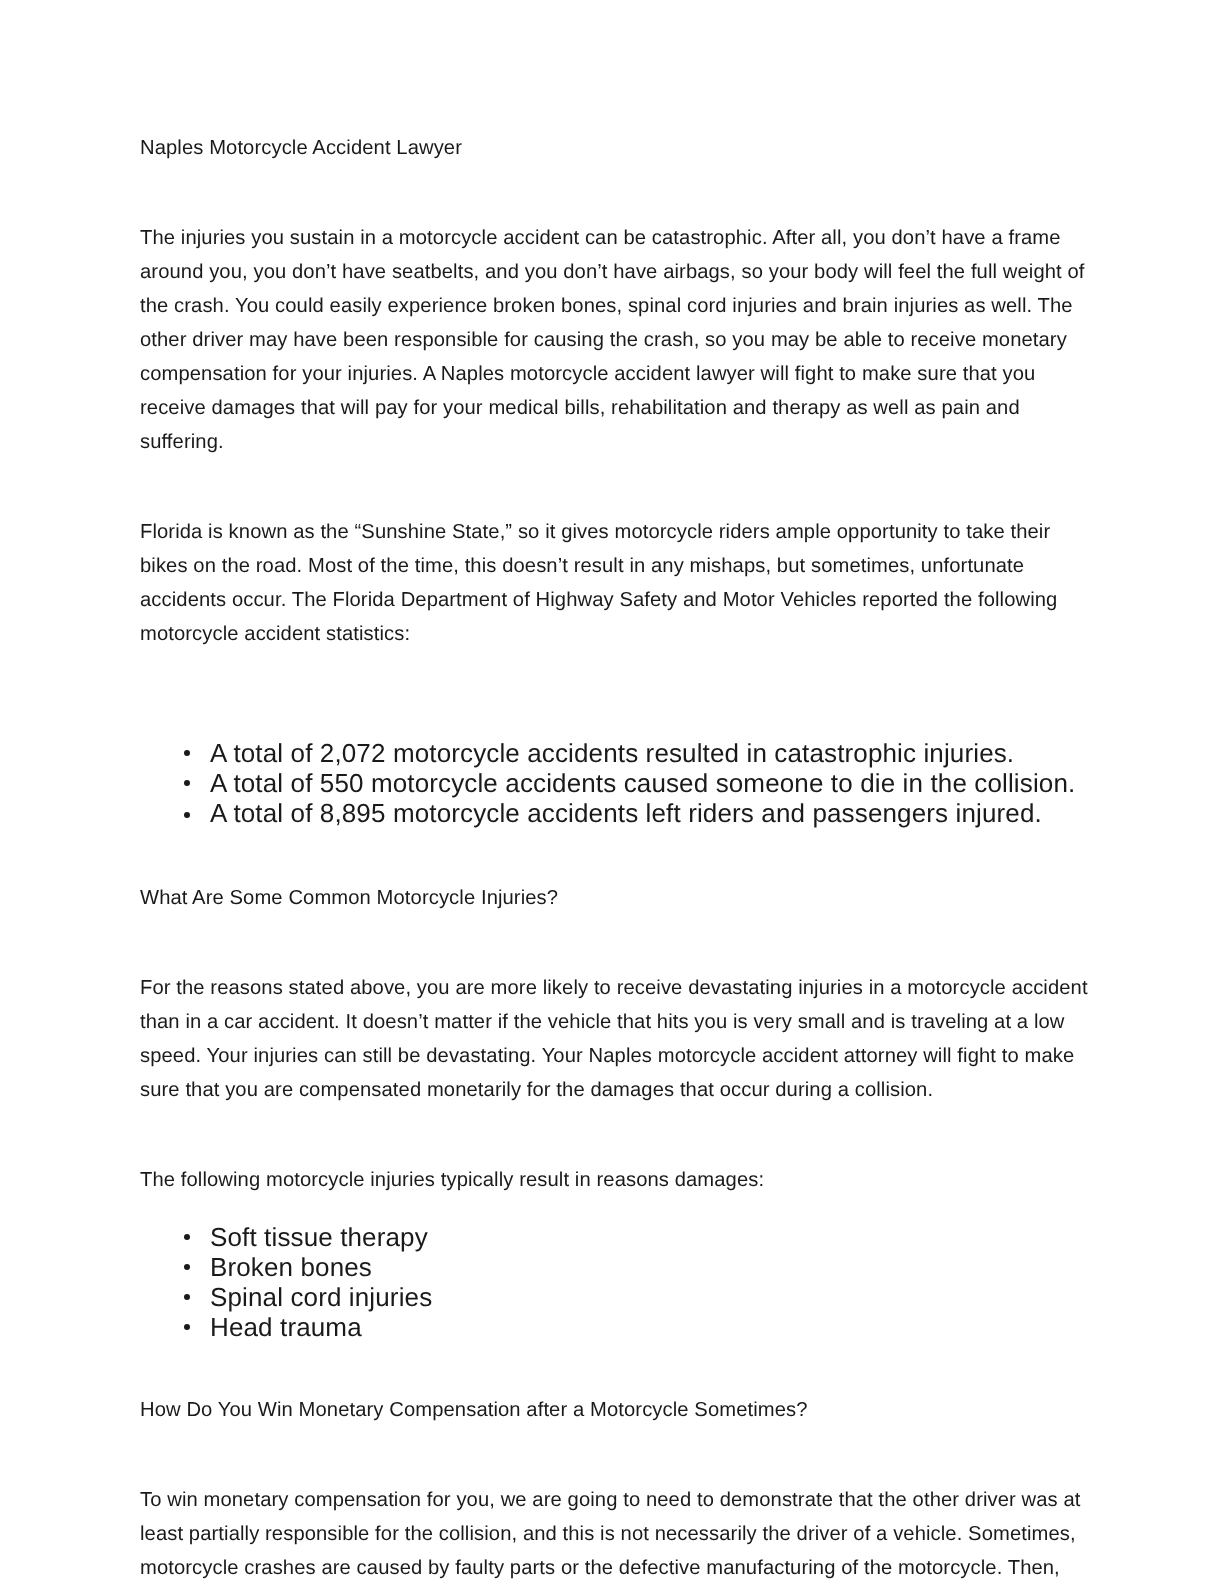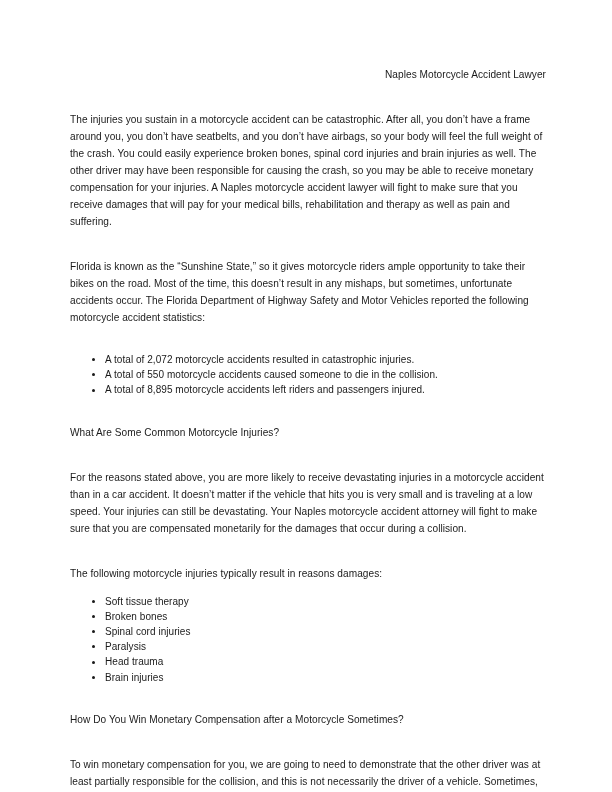--- a/index.html
+++ b/index.html
@@ -33,40 +33,39 @@
     font-size: 10.1px;
     line-height: 17px;
     color: #1a1a1a;
     letter-spacing: 0.005em;
     text-align: left;
     margin: 0;
     font-weight: normal;
   }
   .title-line {
     margin-bottom: 28px;
-    text-align: right;
   }
   .para {
     margin-bottom: 28px;
   }
   .para.tight-after {
-    margin-bottom: 26px;
+    margin-bottom: 43px;
   }
   .section-heading {
     margin-bottom: 28px;
   }
   ul.bullets {
     list-style: none;
     margin: 0 0 26px 0;
     padding: 0;
   }
   ul.bullets li {
     position: relative;
     padding-left: 35px;
-    font-size: 10px;
+    font-size: 13px;
     line-height: 15.2px;
     color: #1a1a1a;
     letter-spacing: 0.005em;
   }
   ul.bullets li .bullet-dot {
     position: absolute;
     left: 22px;
     top: 6.1px;
     width: 3.1px;
     height: 3.1px;
@@ -121,29 +120,21 @@
       <li>
         <span class="bullet-dot"></span>
         <span>Broken bones</span>
       </li>
       <li>
         <span class="bullet-dot"></span>
         <span>Spinal cord injuries</span>
       </li>
       <li>
         <span class="bullet-dot"></span>
-        <span>Paralysis</span>
-      </li>
-      <li>
-        <span class="bullet-dot"></span>
         <span>Head trauma</span>
-      </li>
-      <li>
-        <span class="bullet-dot"></span>
-        <span>Brain injuries</span>
       </li>
     </ul>
 
     <p class="section-heading">How Do You Win Monetary Compensation after a Motorcycle Sometimes?</p>
 
     <p class="para">To win monetary compensation for you, we are going to need to demonstrate that the other driver was at least partially responsible for the collision, and this is not necessarily the driver of a vehicle. Sometimes, motorcycle crashes are caused by faulty parts or the defective manufacturing of the motorcycle. Then, the manufacturer of the parts or the motorcycle can be held liable for the collision. Conditions on the street also lead to collisions. For example, a traffic</p>
 
   </div>
 </div>
 

